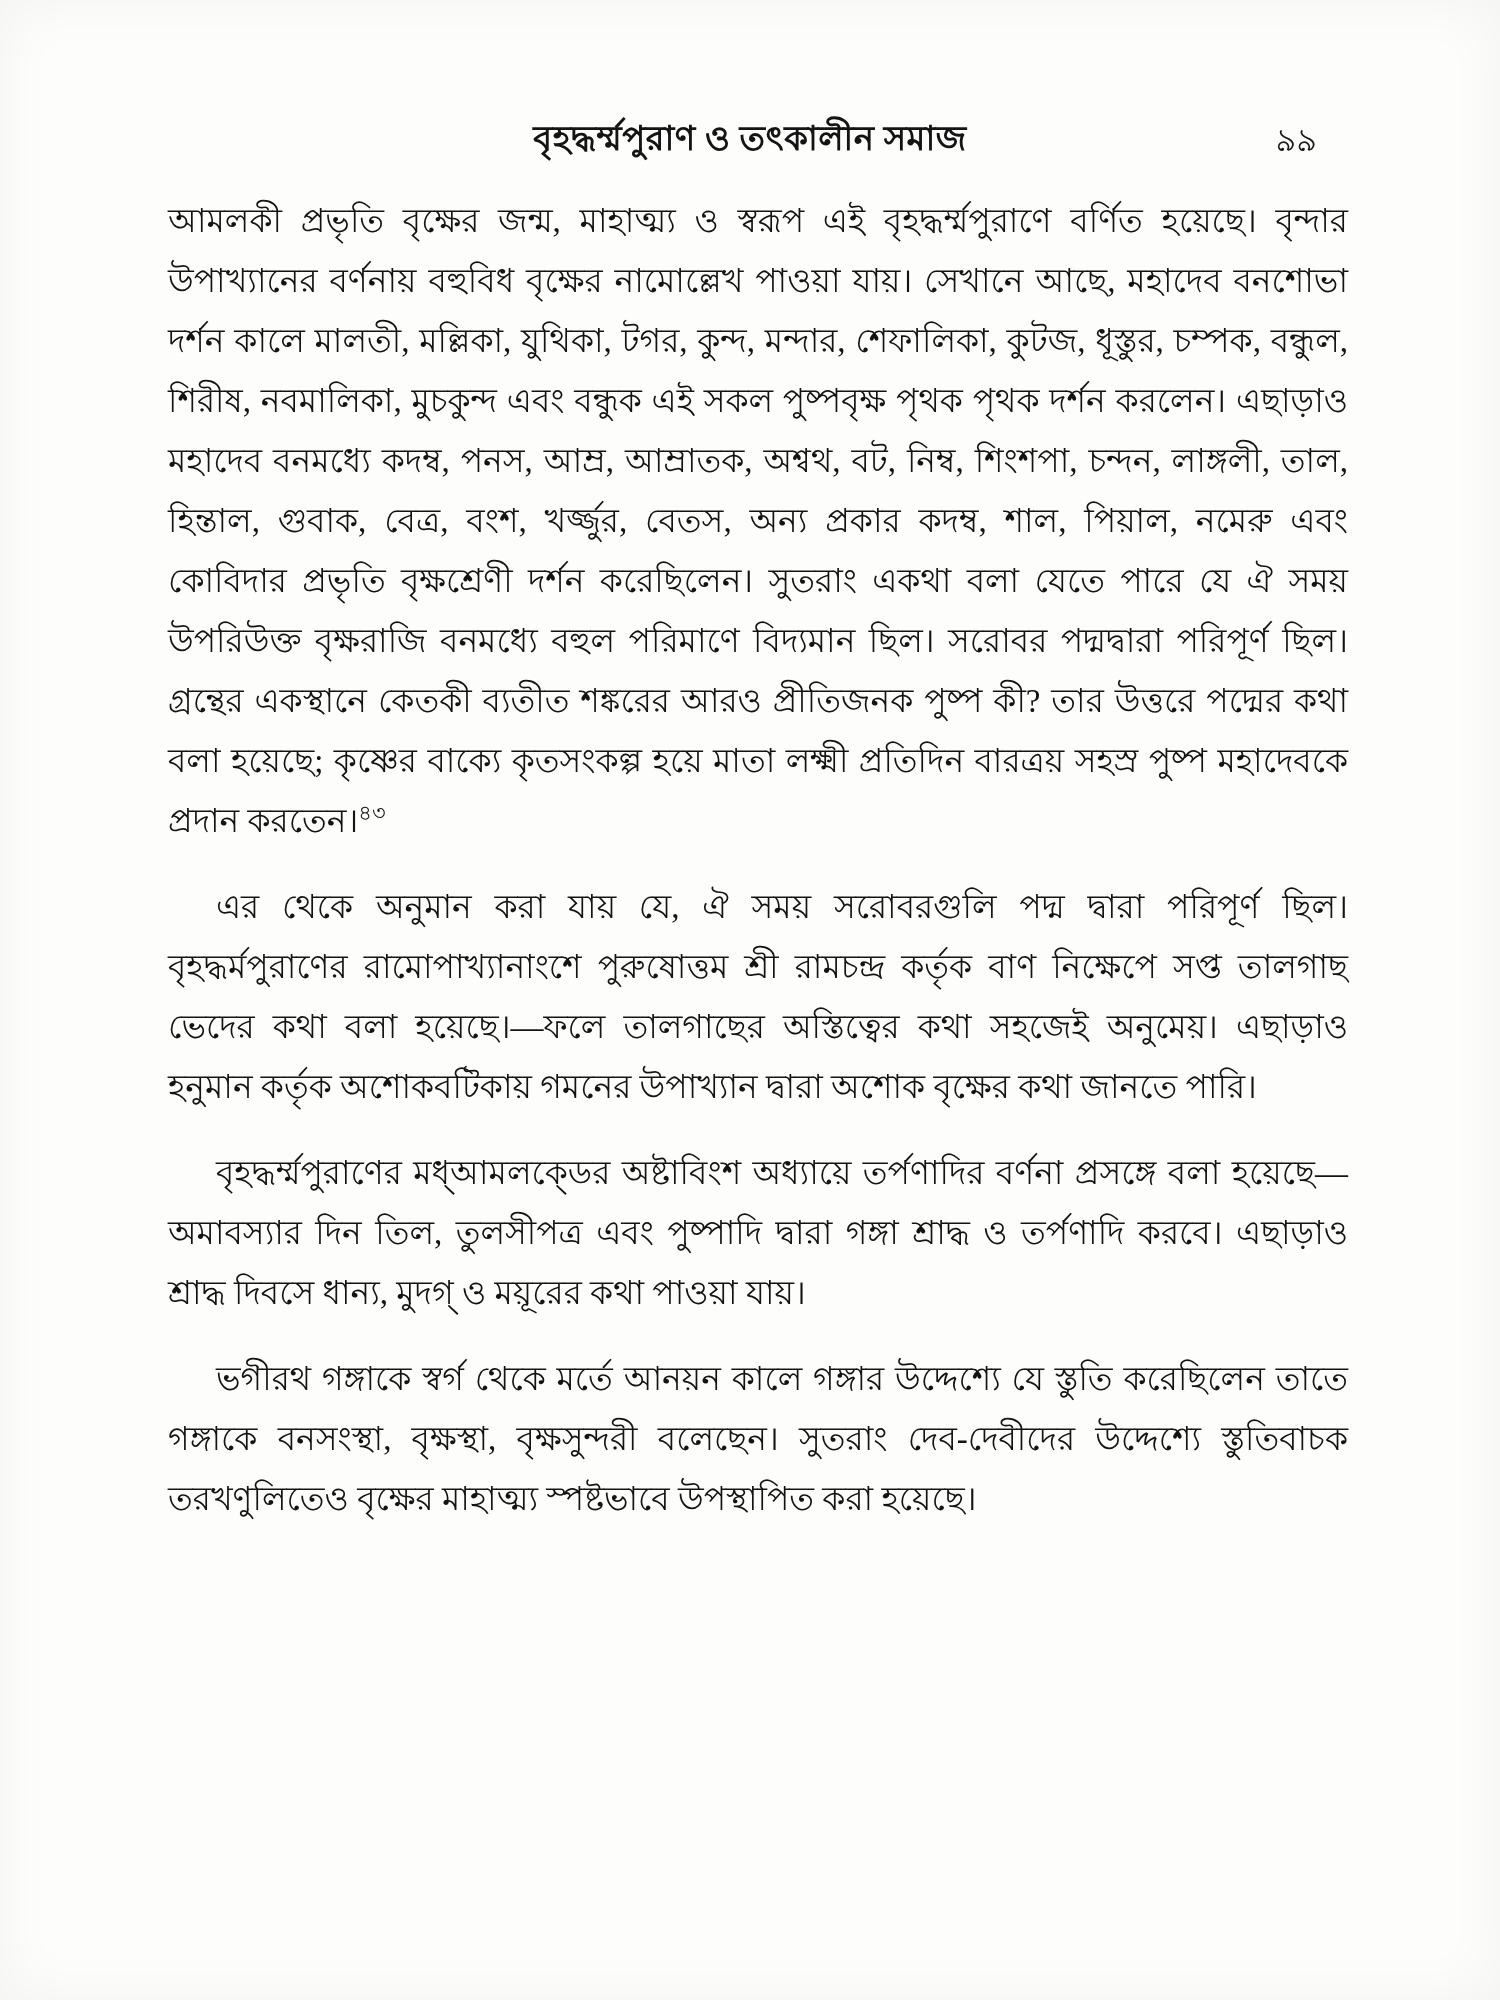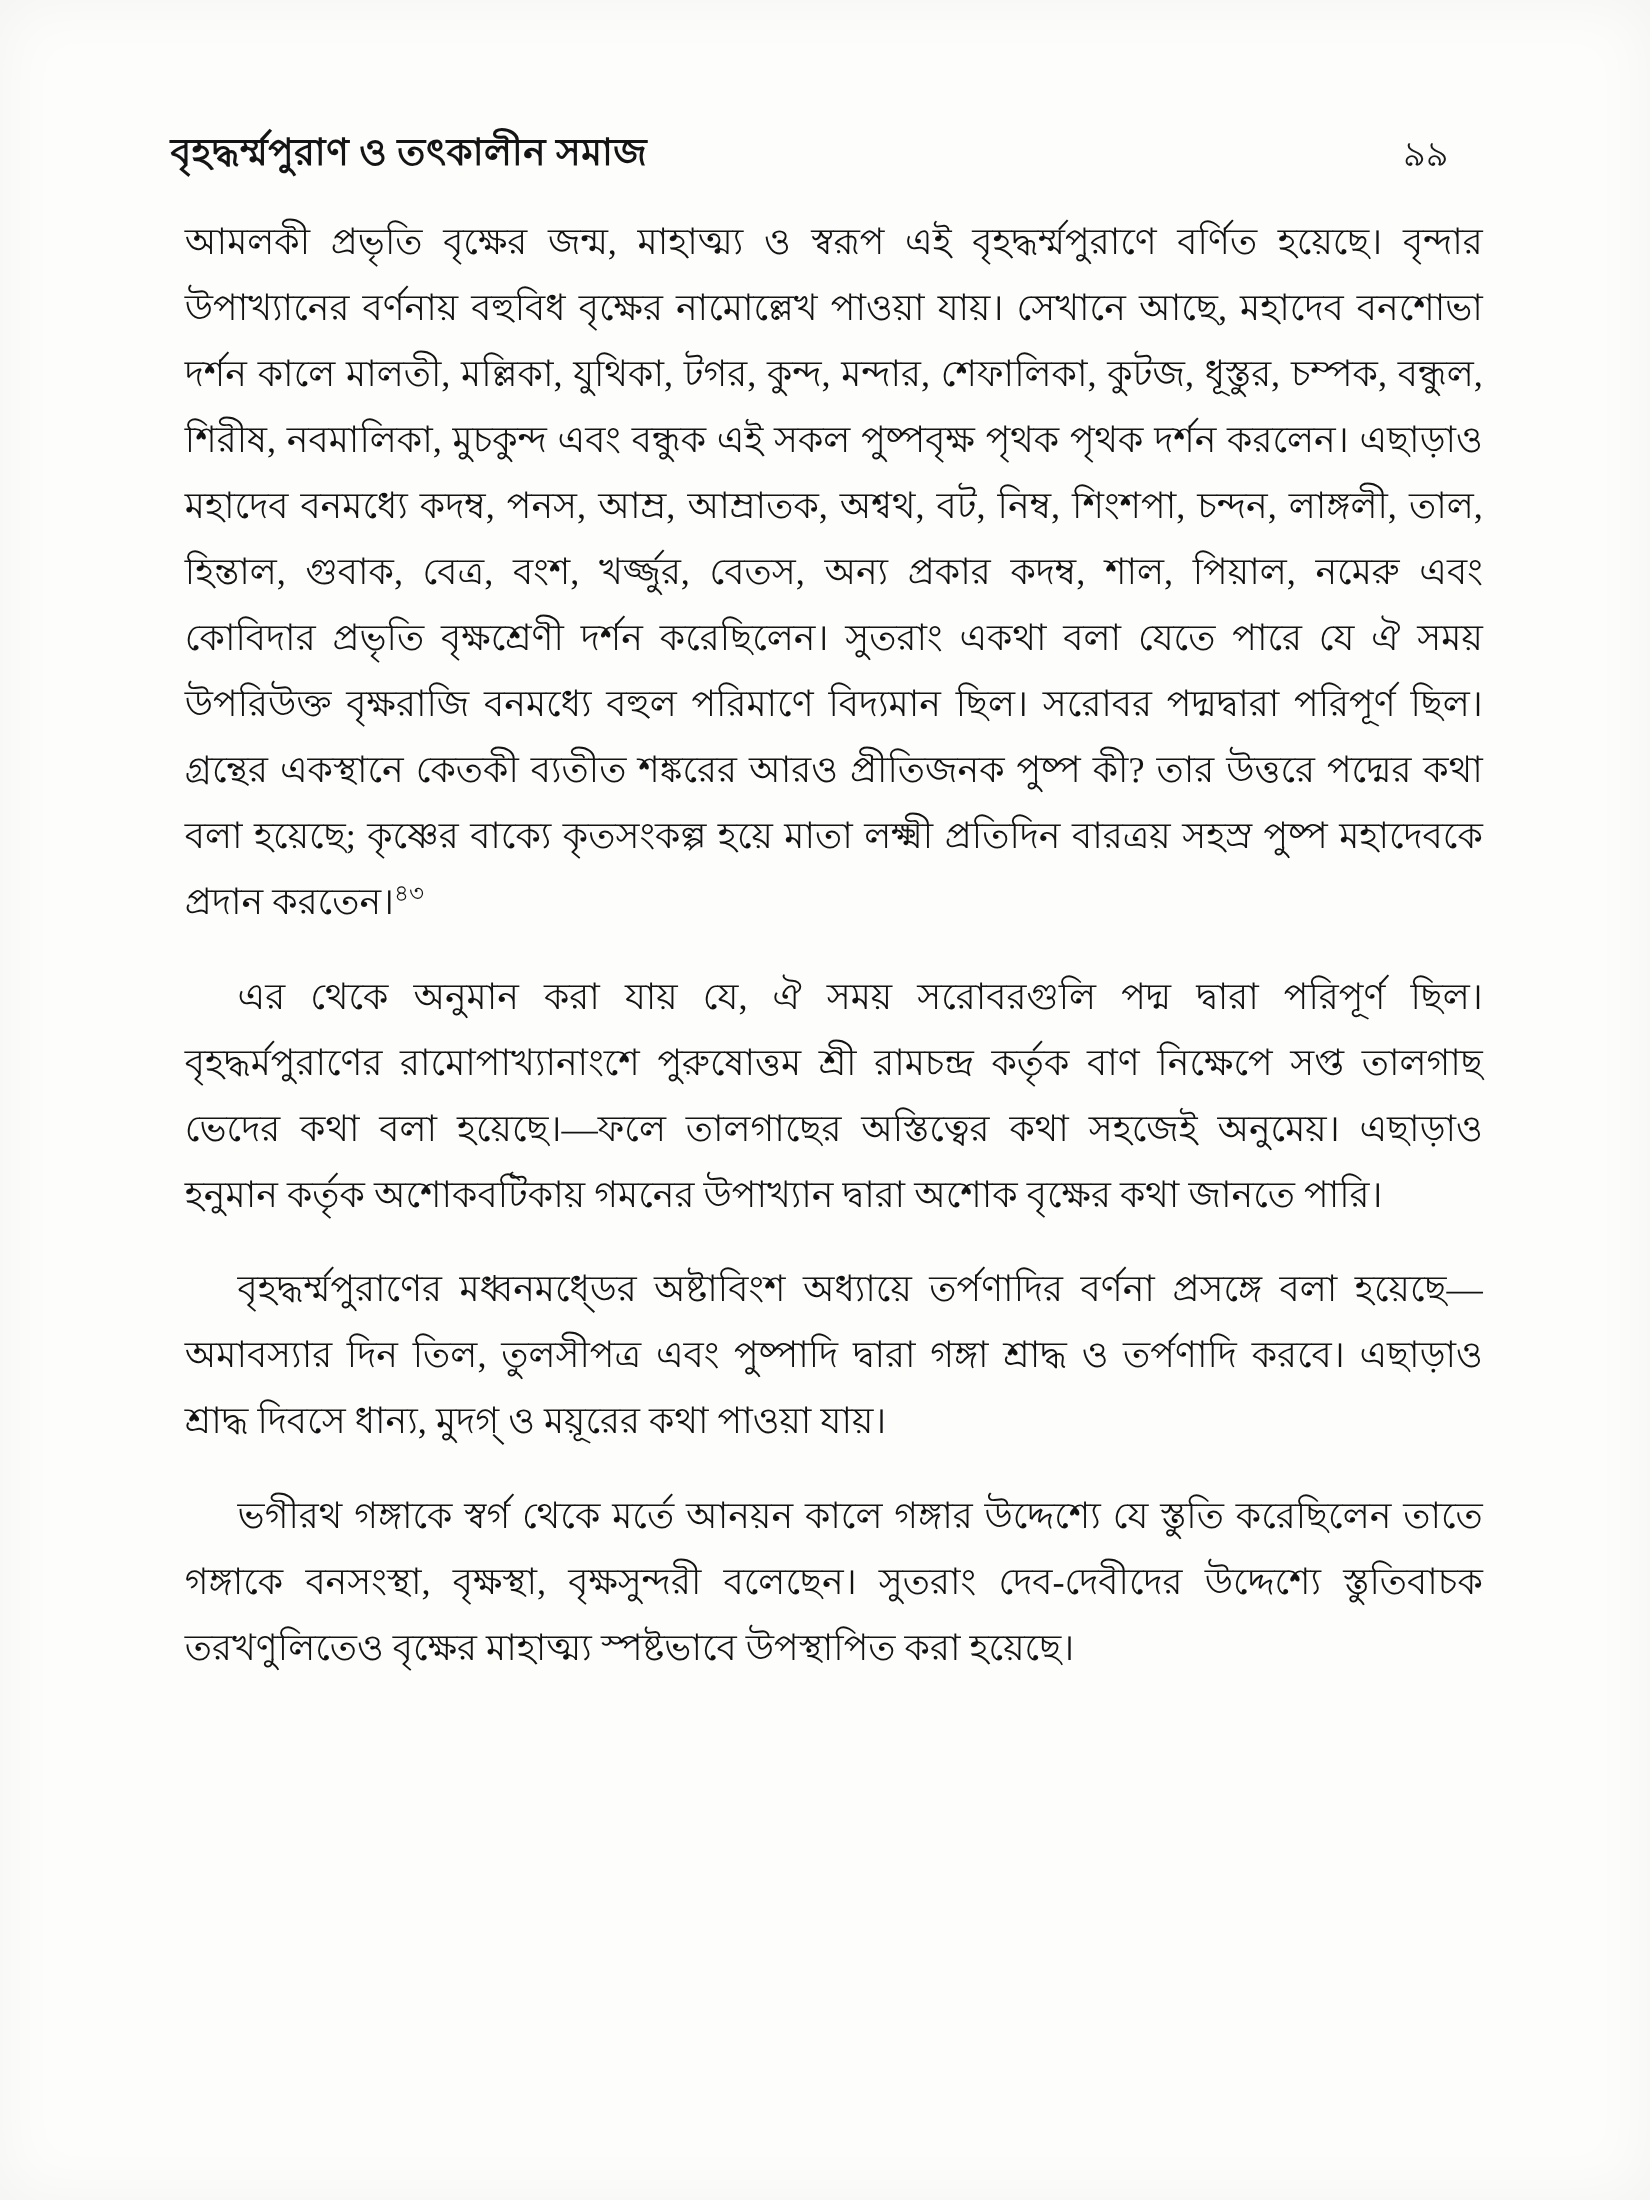--- a/index.html
+++ b/index.html
@@ -23,20 +23,21 @@
     position: absolute;
     inset: 0;
     pointer-events: none;
     box-shadow: inset 0 0 60px rgba(0,0,0,0.045);
   }
   .running-head {
     position: relative;
     width: 1190px;
     margin: 0 auto;
     padding-top: 112px;
+    text-align: center;
   }
   .running-head .title {
     display: inline-block;
     font-size: 34px;
     font-weight: 600;
     letter-spacing: 0.5px;
     color: #141414;
   }
   .running-head .folio {
     position: absolute;
@@ -74,20 +75,20 @@
     <span class="title">বৃহদ্ধর্ম্মপুরাণ ও তৎকালীন সমাজ</span>
     <span class="folio">৯৯</span>
   </div>
 
   <div class="body-text">
 
     <p><span>আমলকী প্রভৃতি বৃক্ষের জন্ম, মাহাত্ম্য ও স্বরূপ এই বৃহদ্ধর্ম্মপুরাণে বর্ণিত হয়েছে। বৃন্দার উপাখ্যানের বর্ণনায় বহুবিধ বৃক্ষের নামোল্লেখ পাওয়া যায়। সেখানে আছে, মহাদেব বনশোভা দর্শন কালে মালতী, মল্লিকা, যুথিকা, টগর, কুন্দ, মন্দার, শেফালিকা, কুটজ, ধূস্তুর, চম্পক, বন্ধুল, শিরীষ, নবমালিকা, মুচকুন্দ এবং বন্ধুক এই সকল পুষ্পবৃক্ষ পৃথক পৃথক দর্শন করলেন। এছাড়াও মহাদেব বনমধ্যে কদম্ব, পনস, আম্র, আম্রাতক, অশ্বথ, বট, নিম্ব, শিংশপা, চন্দন, লাঙ্গলী, তাল, হিন্তাল, গুবাক, বেত্র, বংশ, খর্জ্জুর, বেতস, অন্য প্রকার কদম্ব, শাল, পিয়াল, নমেরু এবং কোবিদার প্রভৃতি বৃক্ষশ্রেণী দর্শন করেছিলেন। সুতরাং একথা বলা যেতে পারে যে ঐ সময় উপরিউক্ত বৃক্ষরাজি বনমধ্যে বহুল পরিমাণে বিদ্যমান ছিল। সরোবর পদ্মদ্বারা পরিপূর্ণ ছিল। গ্রন্থের একস্থানে কেতকী ব্যতীত শঙ্করের আরও প্রীতিজনক পুষ্প কী? তার উত্তরে পদ্মের কথা বলা হয়েছে; কৃষ্ণের বাক্যে কৃতসংকল্প হয়ে মাতা লক্ষ্মী প্রতিদিন বারত্রয় সহস্র পুষ্প মহাদেবকে প্রদান করতেন।</span><sup class="fn">৪৩</sup></p>
 
     <p class="indent">এর থেকে অনুমান করা যায় যে, ঐ সময় সরোবরগুলি পদ্ম দ্বারা পরিপূর্ণ ছিল। বৃহদ্ধর্মপুরাণের রামোপাখ্যানাংশে পুরুষোত্তম শ্রী রামচন্দ্র কর্তৃক বাণ নিক্ষেপে সপ্ত তালগাছ ভেদের কথা বলা হয়েছে।—ফলে তালগাছের অস্তিত্বের কথা সহজেই অনুমেয়। এছাড়াও হনুমান কর্তৃক অশোকবটিকায় গমনের উপাখ্যান দ্বারা অশোক বৃক্ষের কথা জানতে পারি।</p>
 
-    <p class="indent">বৃহদ্ধর্ম্মপুরাণের মধ্বনমধ্ডের অষ্টাবিংশ অধ্যায়ে তর্পণাদির বর্ণনা প্রসঙ্গে বলা হয়েছে—অমাবস্যার দিন তিল, তুলসীপত্র এবং পুষ্পাদি দ্বারা গঙ্গা শ্রাদ্ধ ও তর্পণাদি করবে। এছাড়াও শ্রাদ্ধ দিবসে ধান্য, মুদগ্ ও ময়ূরের কথা পাওয়া যায়।</p>
+    <p class="indent">বৃহদ্ধর্ম্মপুরাণের মধ্আমলক্ডের অষ্টাবিংশ অধ্যায়ে তর্পণাদির বর্ণনা প্রসঙ্গে বলা হয়েছে—অমাবস্যার দিন তিল, তুলসীপত্র এবং পুষ্পাদি দ্বারা গঙ্গা শ্রাদ্ধ ও তর্পণাদি করবে। এছাড়াও শ্রাদ্ধ দিবসে ধান্য, মুদগ্ ও ময়ূরের কথা পাওয়া যায়।</p>
 
     <p class="indent">ভগীরথ গঙ্গাকে স্বর্গ থেকে মর্তে আনয়ন কালে গঙ্গার উদ্দেশ্যে যে স্তুতি করেছিলেন তাতে গঙ্গাকে বনসংস্থা, বৃক্ষস্থা, বৃক্ষসুন্দরী বলেছেন। সুতরাং দেব-দেবীদের উদ্দেশ্যে স্তুতিবাচক তরখণুলিতেও বৃক্ষের মাহাত্ম্য স্পষ্টভাবে উপস্থাপিত করা হয়েছে।</p>
 
 
   </div>
 
 </div>
 
 </body></html>

